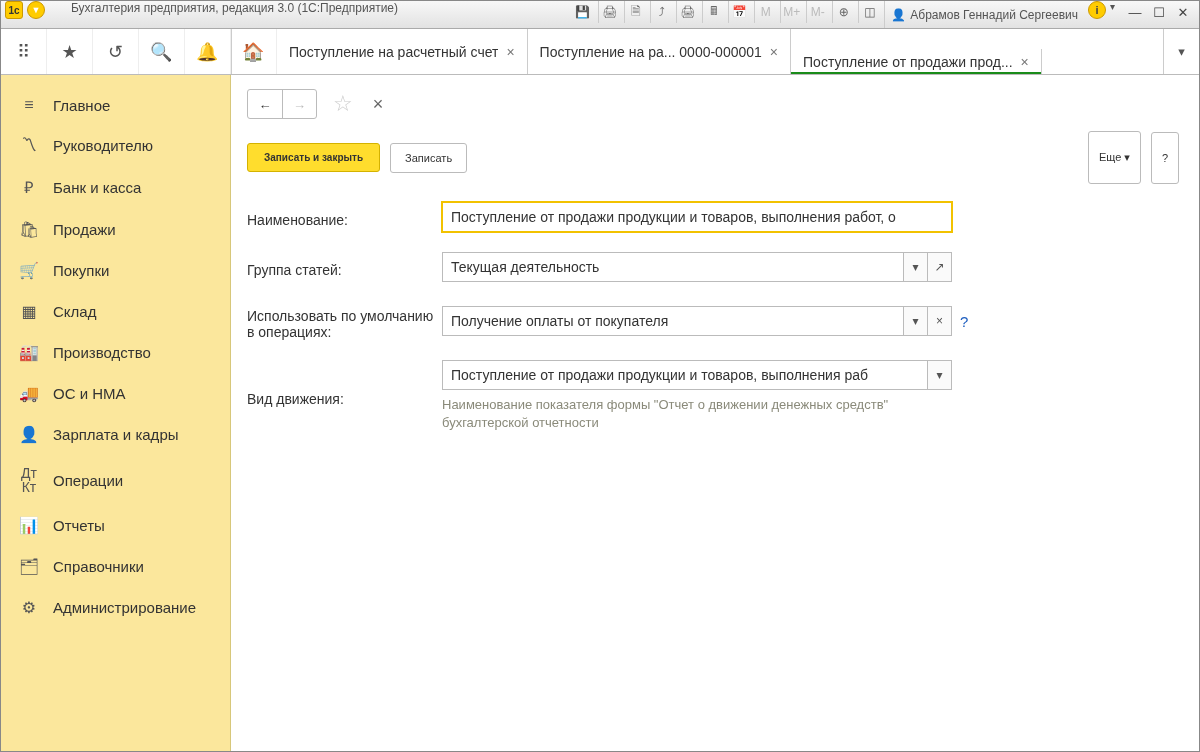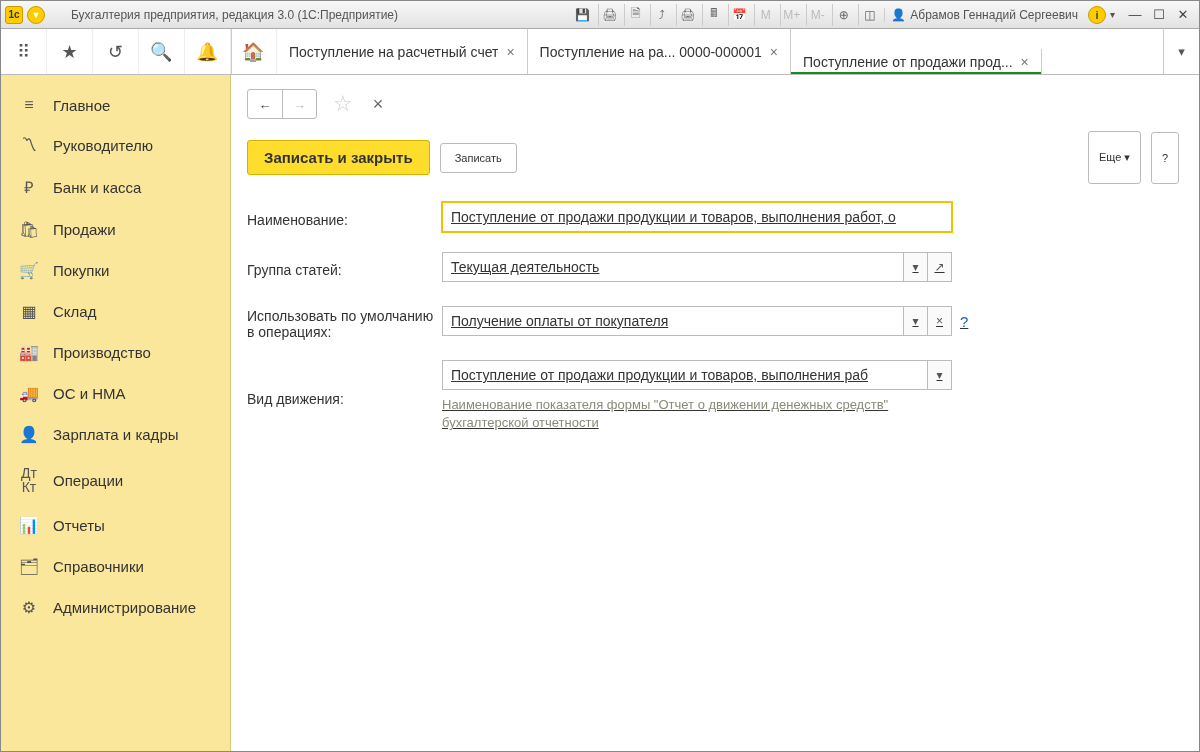--- a/index.html
+++ b/index.html
@@ -1,19 +1,19 @@
 <!DOCTYPE html>
 <html><head>
 <meta charset="utf-8">
 <style>
   html,body{margin:0;padding:0;font-family:Arial,Helvetica,sans-serif;font-size:13px;color:#333;background:#f0f0f0;}
   *{box-sizing:border-box;}
   .window{width:1200px;height:752px;margin:0 auto;background:#fff;border:1px solid #888;display:flex;flex-direction:column;position:relative;}
   
-  .titlebar{height:28px;background:linear-gradient(to bottom,#f8f8f8,#e2e2e2);border-bottom:1px solid #aaa;display:flex;align-items:center;padding:0 4px;gap:4px;font-size:12px;color:#444;}
+  .titlebar{height:28px;background:linear-gradient(to bottom,#f8f8f8,#e2e2e2);border-bottom:1px solid #aaa;display:flex;padding:0 4px;gap:4px;font-size:12px;color:#444;}
   .logo-1c{width:18px;height:18px;background:#ffcc00;border:1px solid #c90;border-radius:3px;display:flex;align-items:center;justify-content:center;font-size:10px;font-weight:bold;color:#333;}
   .dropdown-circle{width:18px;height:18px;background:#ffcc00;border:1px solid #c90;border-radius:50%;display:flex;align-items:center;justify-content:center;font-size:9px;color:#fff;}
   .titlebar .title-text{margin-left:22px;color:#555;}
   .titlebar-spacer{flex:1;}
   .tb-icon{width:22px;height:22px;display:flex;align-items:center;justify-content:center;color:#666;border-left:1px solid #ccc;font-size:12px;cursor:pointer;}
   .tb-icon.first{border-left:none}
   .sys-buttons{display:flex;margin-left:auto;}
   .sys-btn{width:24px;height:22px;display:flex;align-items:center;justify-content:center;color:#444;cursor:pointer;font-size:13px;}
   .user-name{display:flex;align-items:center;gap:4px;padding:0 6px;color:#555;font-size:12px;border-left:1px solid #ccc;}
   .info-badge{width:18px;height:18px;background:#ffcc00;border-radius:50%;display:flex;align-items:center;justify-content:center;font-size:11px;font-weight:bold;border:1px solid #c90;}
@@ -35,28 +35,28 @@
   
   .main{flex:1;background:#fff;display:flex;flex-direction:column;overflow:hidden;}
   .main-header{display:flex;align-items:center;padding:14px 20px 6px 16px;gap:8px;}
   .nav-btns{display:flex;border:1px solid #bbb;border-radius:3px;overflow:hidden;}
   .nav-btn{width:34px;height:28px;display:flex;align-items:center;justify-content:center;color:#333;cursor:pointer;}
   .nav-btn + .nav-btn{border-left:1px solid #bbb;color:#bbb;}
   .star{font-size:22px;color:#ccc;cursor:pointer;margin:0 8px;}
   .page-title{font-size:21px;color:#222;white-space:nowrap;overflow:hidden;text-overflow:ellipsis;flex:1;}
   .page-close{font-size:18px;color:#666;cursor:pointer;padding:0 4px;}
   .action-row{display:flex;align-items:center;gap:10px;padding:6px 20px 18px 16px;}
-  .btn-primary{background:#ffdd2d;border:1px solid #d4b200;color:#333;font-weight:bold;padding:8px 16px;border-radius:3px;cursor:pointer;font-size:15px;}
+  .btn-primary{background:#ffdd2d;border:1px solid #d4b200;color:#333;font-weight:bold;padding:8px 16px;border-radius:3px;cursor:pointer;font-size:10px;}
   .btn{background:#fff;border:1px solid #bbb;color:#333;padding:8px 14px;border-radius:3px;cursor:pointer;font-size:11px;}
   .btn-sm{padding:19px 10px;}
   .action-spacer{flex:1;}
   .form{padding:0 20px 0 16px;}
   .form-row{display:flex;align-items:center;margin-bottom:20px;}
   .form-label{width:195px;padding-top:6px;font-size:14px;color:#333;}
-  .form-field{flex:0 0 auto;text-decoration:underline;}
+  .form-field{flex:0 0 auto;}
   .input-wrap{display:flex;border:1px solid #bbb;height:30px;width:510px;background:#fff;}
   .input-wrap.focused{outline:1px solid #f2c200;border-color:#f2c200;}
   .input-wrap input{flex:1;border:none;padding:0 8px;font-size:14px;color:#333;outline:none;background:transparent;}
   .inp-btn{width:24px;border-left:1px solid #bbb;display:flex;align-items:center;justify-content:center;font-size:12px;color:#555;cursor:pointer;background:#fafafa;}
   .help-q{color:#2060c0;font-size:15px;margin-left:8px;cursor:pointer;align-self:center;}
   .hint{color:#8a8a7a;font-size:13px;margin-top:6px;width:510px;line-height:1.4;}
 </style>
 </head>
 <body>
 

